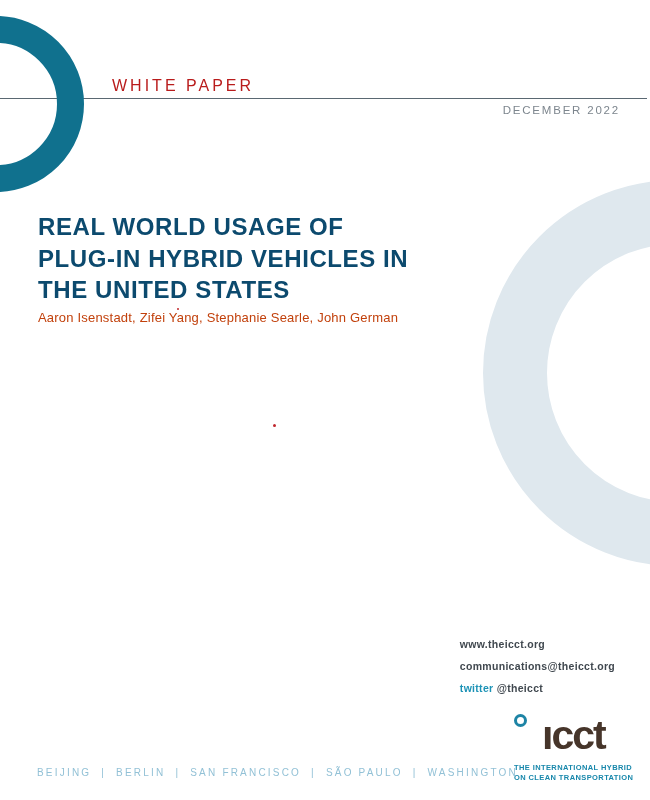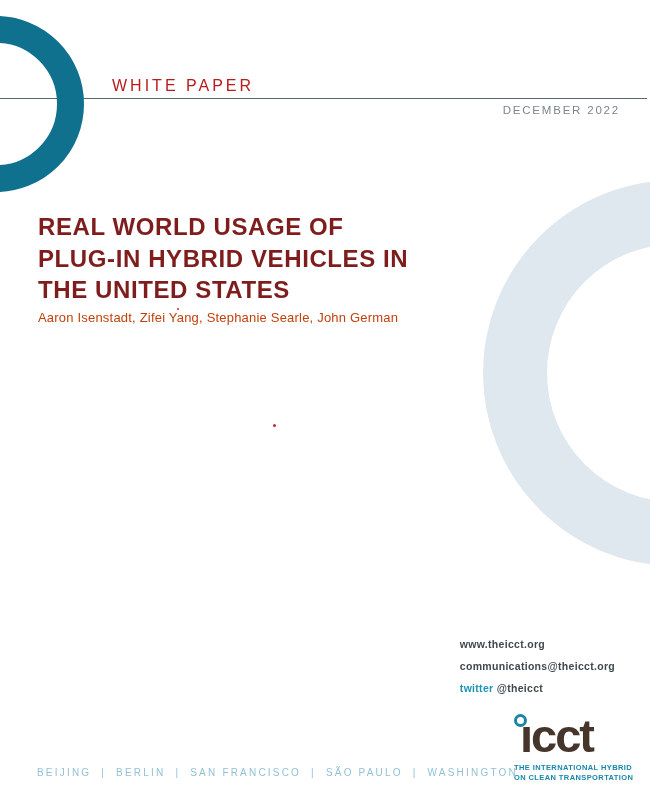--- a/index.html
+++ b/index.html
@@ -28,40 +28,40 @@
     font-size:16px;letter-spacing:3px;color:#b91c1c;font-weight:400;
   }
   .date{
     position:absolute;right:30px;top:104px;
     font-size:11.5px;letter-spacing:1.8px;color:#7d868e;text-align:left;
   }
   
   .title{
     position:absolute;left:38px;top:211px;z-index:3;
     font-size:24px;font-weight:bold;line-height:31.5px;
-    letter-spacing:0.6px;color:#7f1d1d;
+    letter-spacing:0.6px;color:#0c4a6e;
   }
   .authors{
     position:absolute;left:38px;top:310px;z-index:3;
     font-size:13px;color:#c2410c;letter-spacing:0.2px;
   }
   .red-dot{position:absolute;background:#c0272d;border-radius:50%;z-index:3;}
   .red-dot.a{left:177px;top:308px;width:2px;height:2px;}
   .red-dot.b{left:273px;top:424px;width:3px;height:3px;}
   
   .contact{
     position:absolute;right:35px;top:639px;z-index:3;
     font-size:10.5px;font-weight:bold;color:#40484f;letter-spacing:0.3px;
   }
   .contact .row{margin-bottom:12px;line-height:10px;}
   .contact .teal{color:#1d93b6;}
   
   .wordmark{
-    position:absolute;left:520px;top:712px;z-index:3;
-    font-size:47px;line-height:47px;font-weight:bold;
+    position:absolute;left:542px;top:712px;z-index:3;
+    font-size:41px;line-height:47px;font-weight:bold;
     letter-spacing:-2px;color:#46352a;
   }
   .wordmark-dot{
     position:absolute;left:514px;top:714px;width:13px;height:13px;
     box-sizing:border-box;border:3.5px solid #1d84a5;border-radius:50%;z-index:4;
     background:#fff;
   }
   .tagline{
     position:absolute;left:514px;top:763px;z-index:3;
     font-size:7.5px;font-weight:bold;line-height:9.5px;

